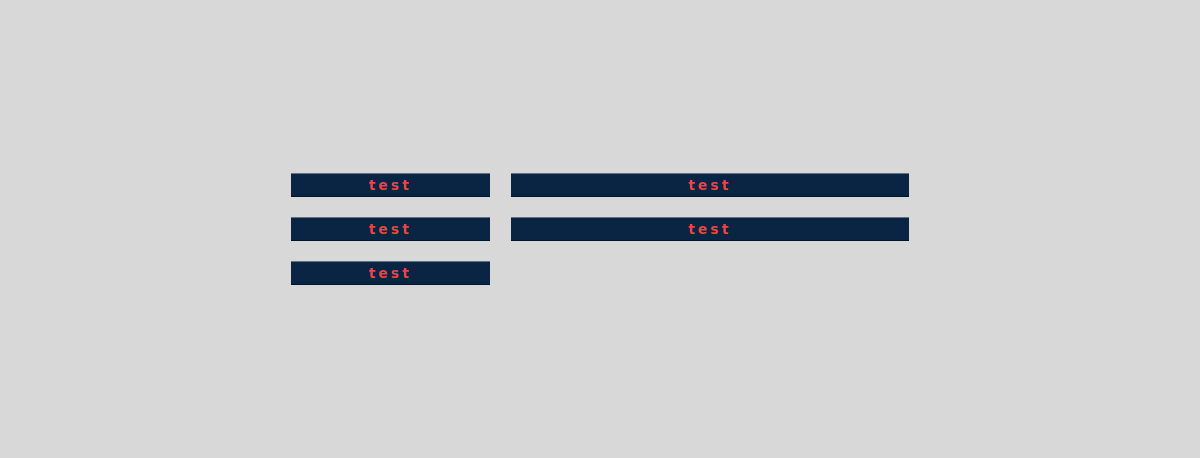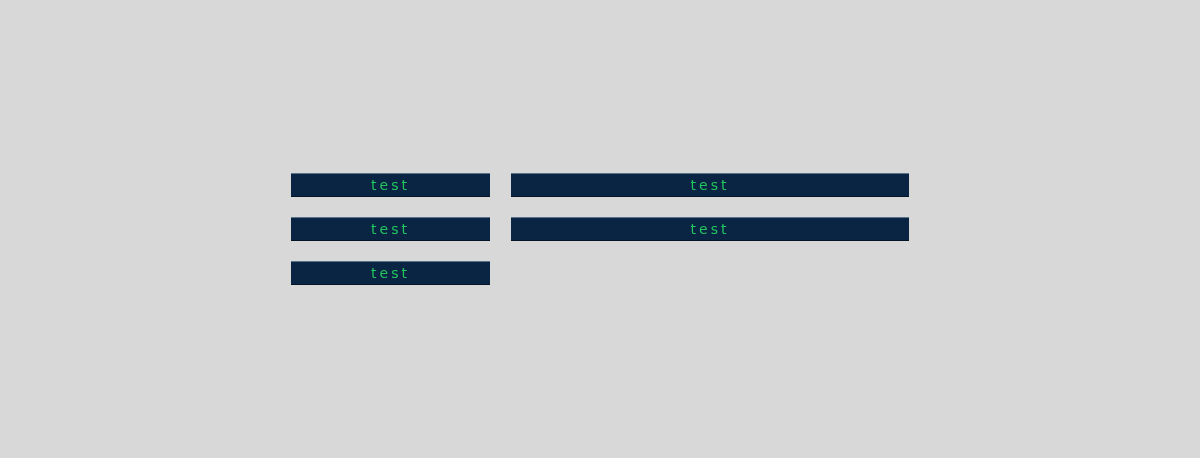--- a/index.html
+++ b/index.html
@@ -22,24 +22,24 @@
     display: grid;
     grid-template-columns: 199px 398px;
     column-gap: 21px;
     row-gap: 20px;
   }
 
   .btn {
     height: 24px;
     border: none;
     background: #0a2543;
-    color: #22c55e;
+    color: #ef4444;
     font-family: "DejaVu Sans", "Liberation Sans", sans-serif;
     font-size: 14px;
-    font-weight: normal;
+    font-weight: bold;
     letter-spacing: 3px;
     display: flex;
     align-items: center;
     justify-content: center;
     cursor: pointer;
     box-shadow: inset 0 1px 0 rgba(160, 180, 205, 0.55),
                 inset 0 -1px 0 rgba(0, 10, 25, 0.65);
   }
 
   .btn-small { width: 199px; grid-column: 1; }

